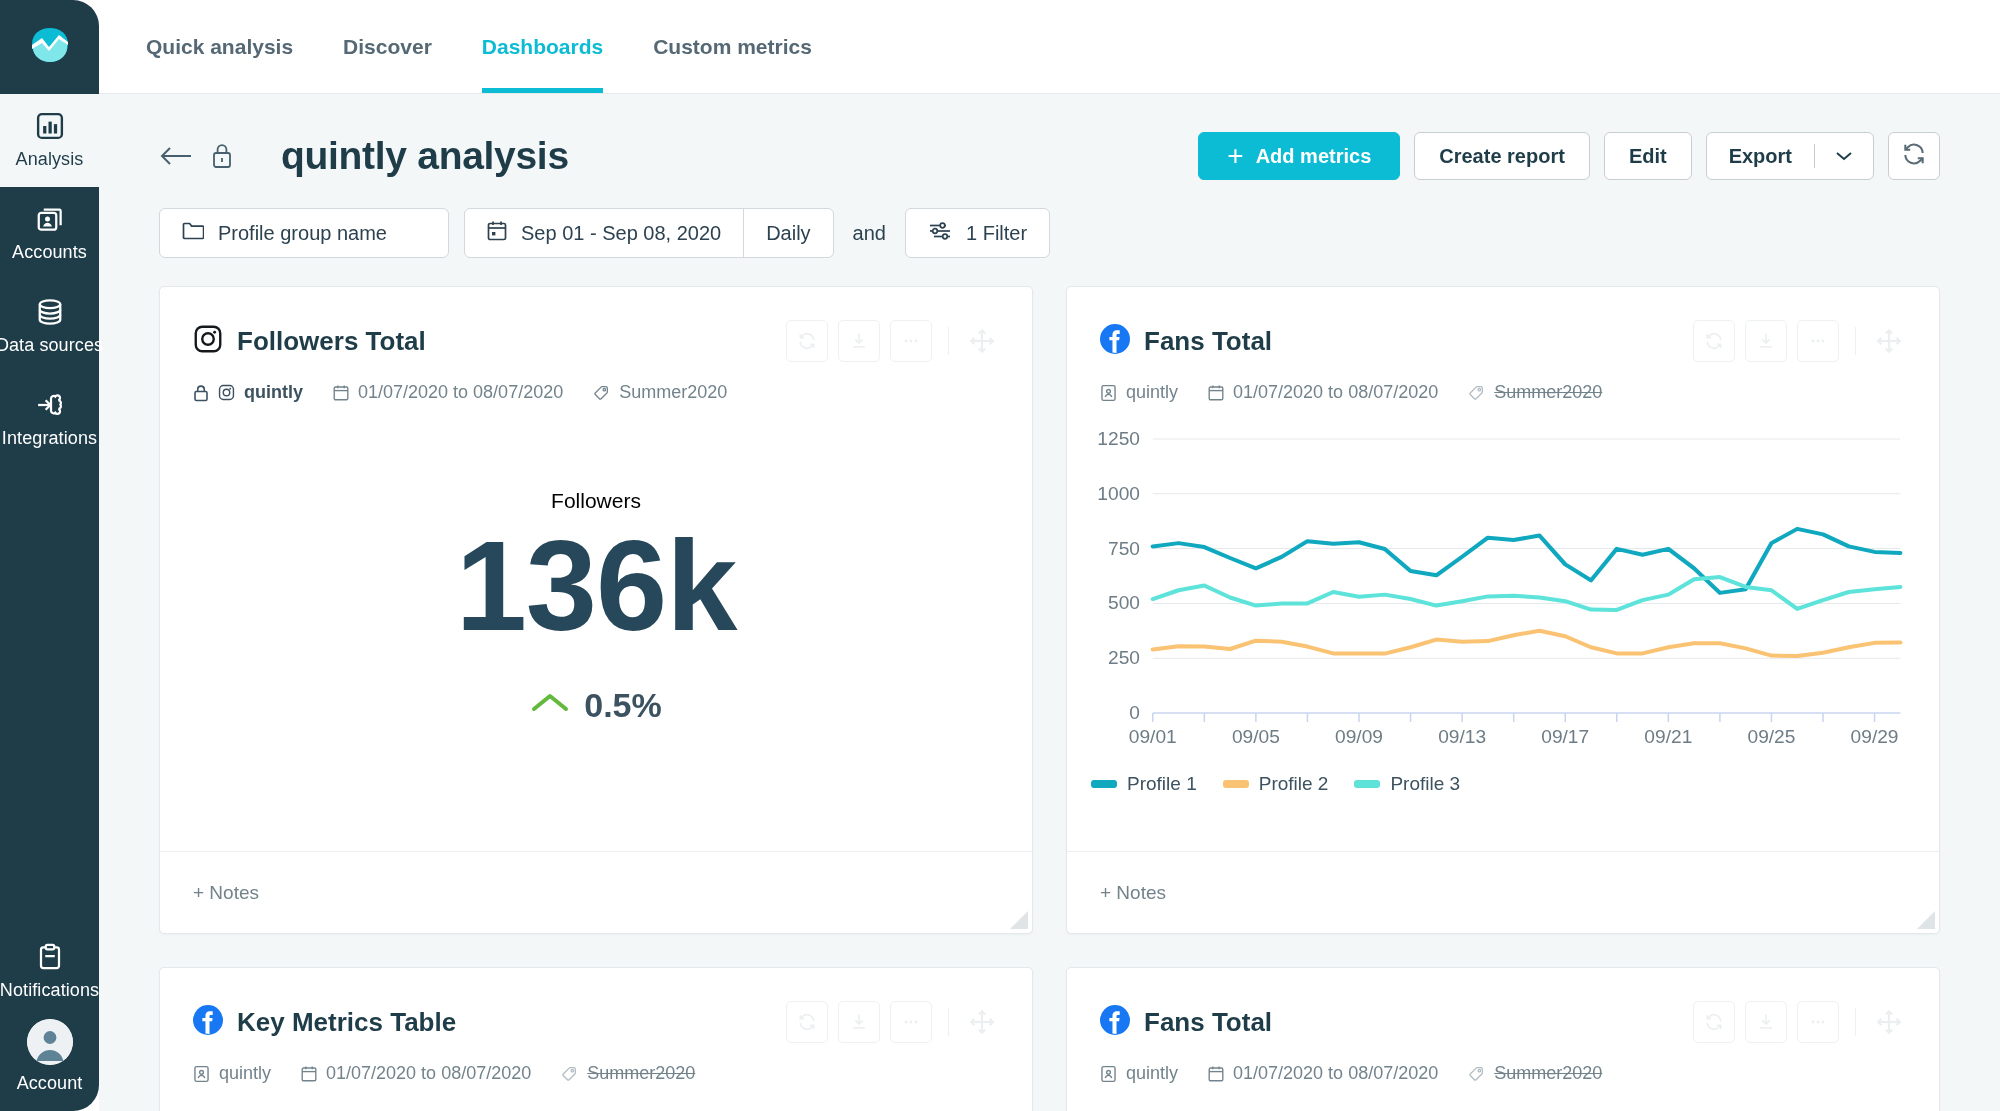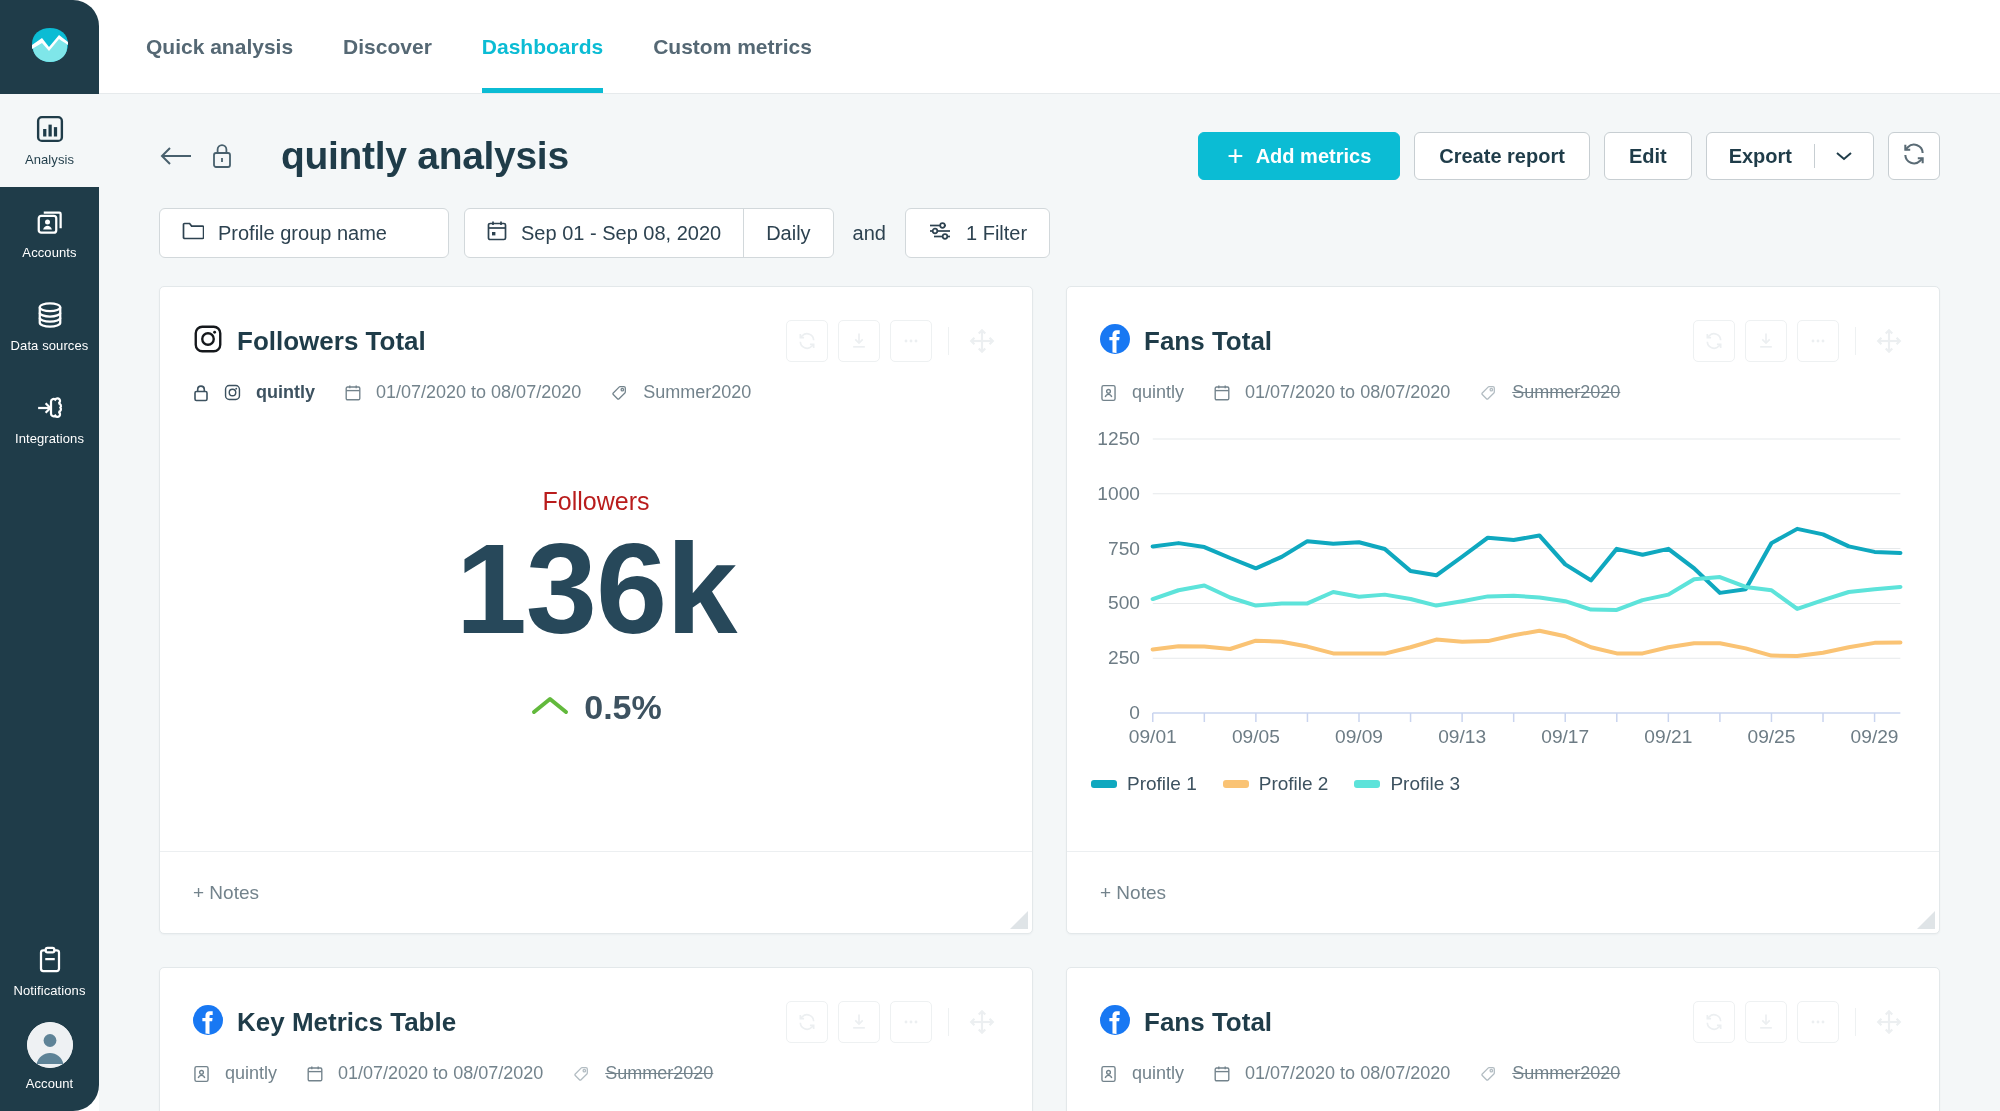--- a/index.html
+++ b/index.html
@@ -28,21 +28,21 @@
   .logo-mark { width: 44px; height: 44px; }
   .nav-item {
     width: 99px; height: 93px;
     display: flex; flex-direction: column; align-items: center; justify-content: center;
     gap: 8px; cursor: pointer; text-decoration: none;
   }
   .nav-item.active { background: #f4f7f8; }
   .nav-item .nav-icon { width: 30px; height: 30px; display:block; }
   .nav-item .nav-icon svg { display:block; }
   .nav-label {
-    font-size: 13px; color: #ffffff; letter-spacing: .1px; white-space: nowrap;
+    font-size: 18px; color: #ffffff; letter-spacing: .1px; white-space: nowrap;
   }
   .nav-item.active .nav-label { color: #1f3c49; }
   .nav-item.active .nav-icon svg { stroke: #1f3c49; fill: none; }
   .nav-item.active .nav-icon svg .fillpart { fill: #1f3c49; stroke: none; }
   .nav-spacer { flex: 1 1 auto; }
   .nav-bottom { padding-bottom: 16px; }
   .avatar-circle {
     width: 46px; height: 46px; border-radius: 50%;
     background: #eef1f3; display: flex; align-items: flex-end; justify-content: center;
     overflow: hidden;
@@ -148,39 +148,39 @@
     display: flex; align-items: center; justify-content: center; cursor: pointer;
     background: #fff;
   }
   .tool-sep { width: 1px; height: 28px; background: #eef1f2; margin: 0 6px; }
   .drag-handle { width: 34px; height: 34px; display:flex; align-items:center;
     justify-content:center; cursor: move; }
   .card-meta {
     display: flex; align-items: center; gap: 30px; margin-top: 20px;
     font-size: 18px; color: #73838c;
   }
-  .meta-item { display: flex; align-items: center; gap: 15px; white-space: nowrap; }
+  .meta-item { display: flex; align-items: center; gap: 9px; white-space: nowrap; }
   .meta-item.strike { text-decoration: line-through; }
   .meta-item.bold { font-weight: bold; color: #3d5260; }
   .card-body { flex: 1 1 auto; position: relative; }
   .card-footer {
     border-top: 1px solid #eceff1; height: 82px; display: flex; align-items: center;
     padding: 0 33px; font-size: 19px; color: #73838c; cursor: pointer;
   }
   .resize-grip {
     position: absolute; right: 4px; bottom: 4px; width: 18px; height: 18px;
     cursor: nwse-resize;
   }
 
   
   .kpi-wrap {
     height: 100%; display: flex; flex-direction: column; align-items: center;
     justify-content: center; padding-bottom: 40px;
   }
-  .kpi-label { font-size: 25px; color: #b91c1c; margin-bottom: 6px; }
+  .kpi-label { font-size: 21px; color: #000000; margin-bottom: 6px; }
   .kpi-value {
     font-size: 128px; font-weight: bold; color: #27485a; line-height: 1.05;
     letter-spacing: -1px;
   }
   .kpi-delta { display: flex; align-items: center; gap: 14px; margin-top: 32px; }
   .kpi-delta-text { font-size: 34px; font-weight: bold; color: #3d5260; }
 
   
   .chart-area { padding: 22px 28px 0 24px; height: 100%; }
   .legend {

